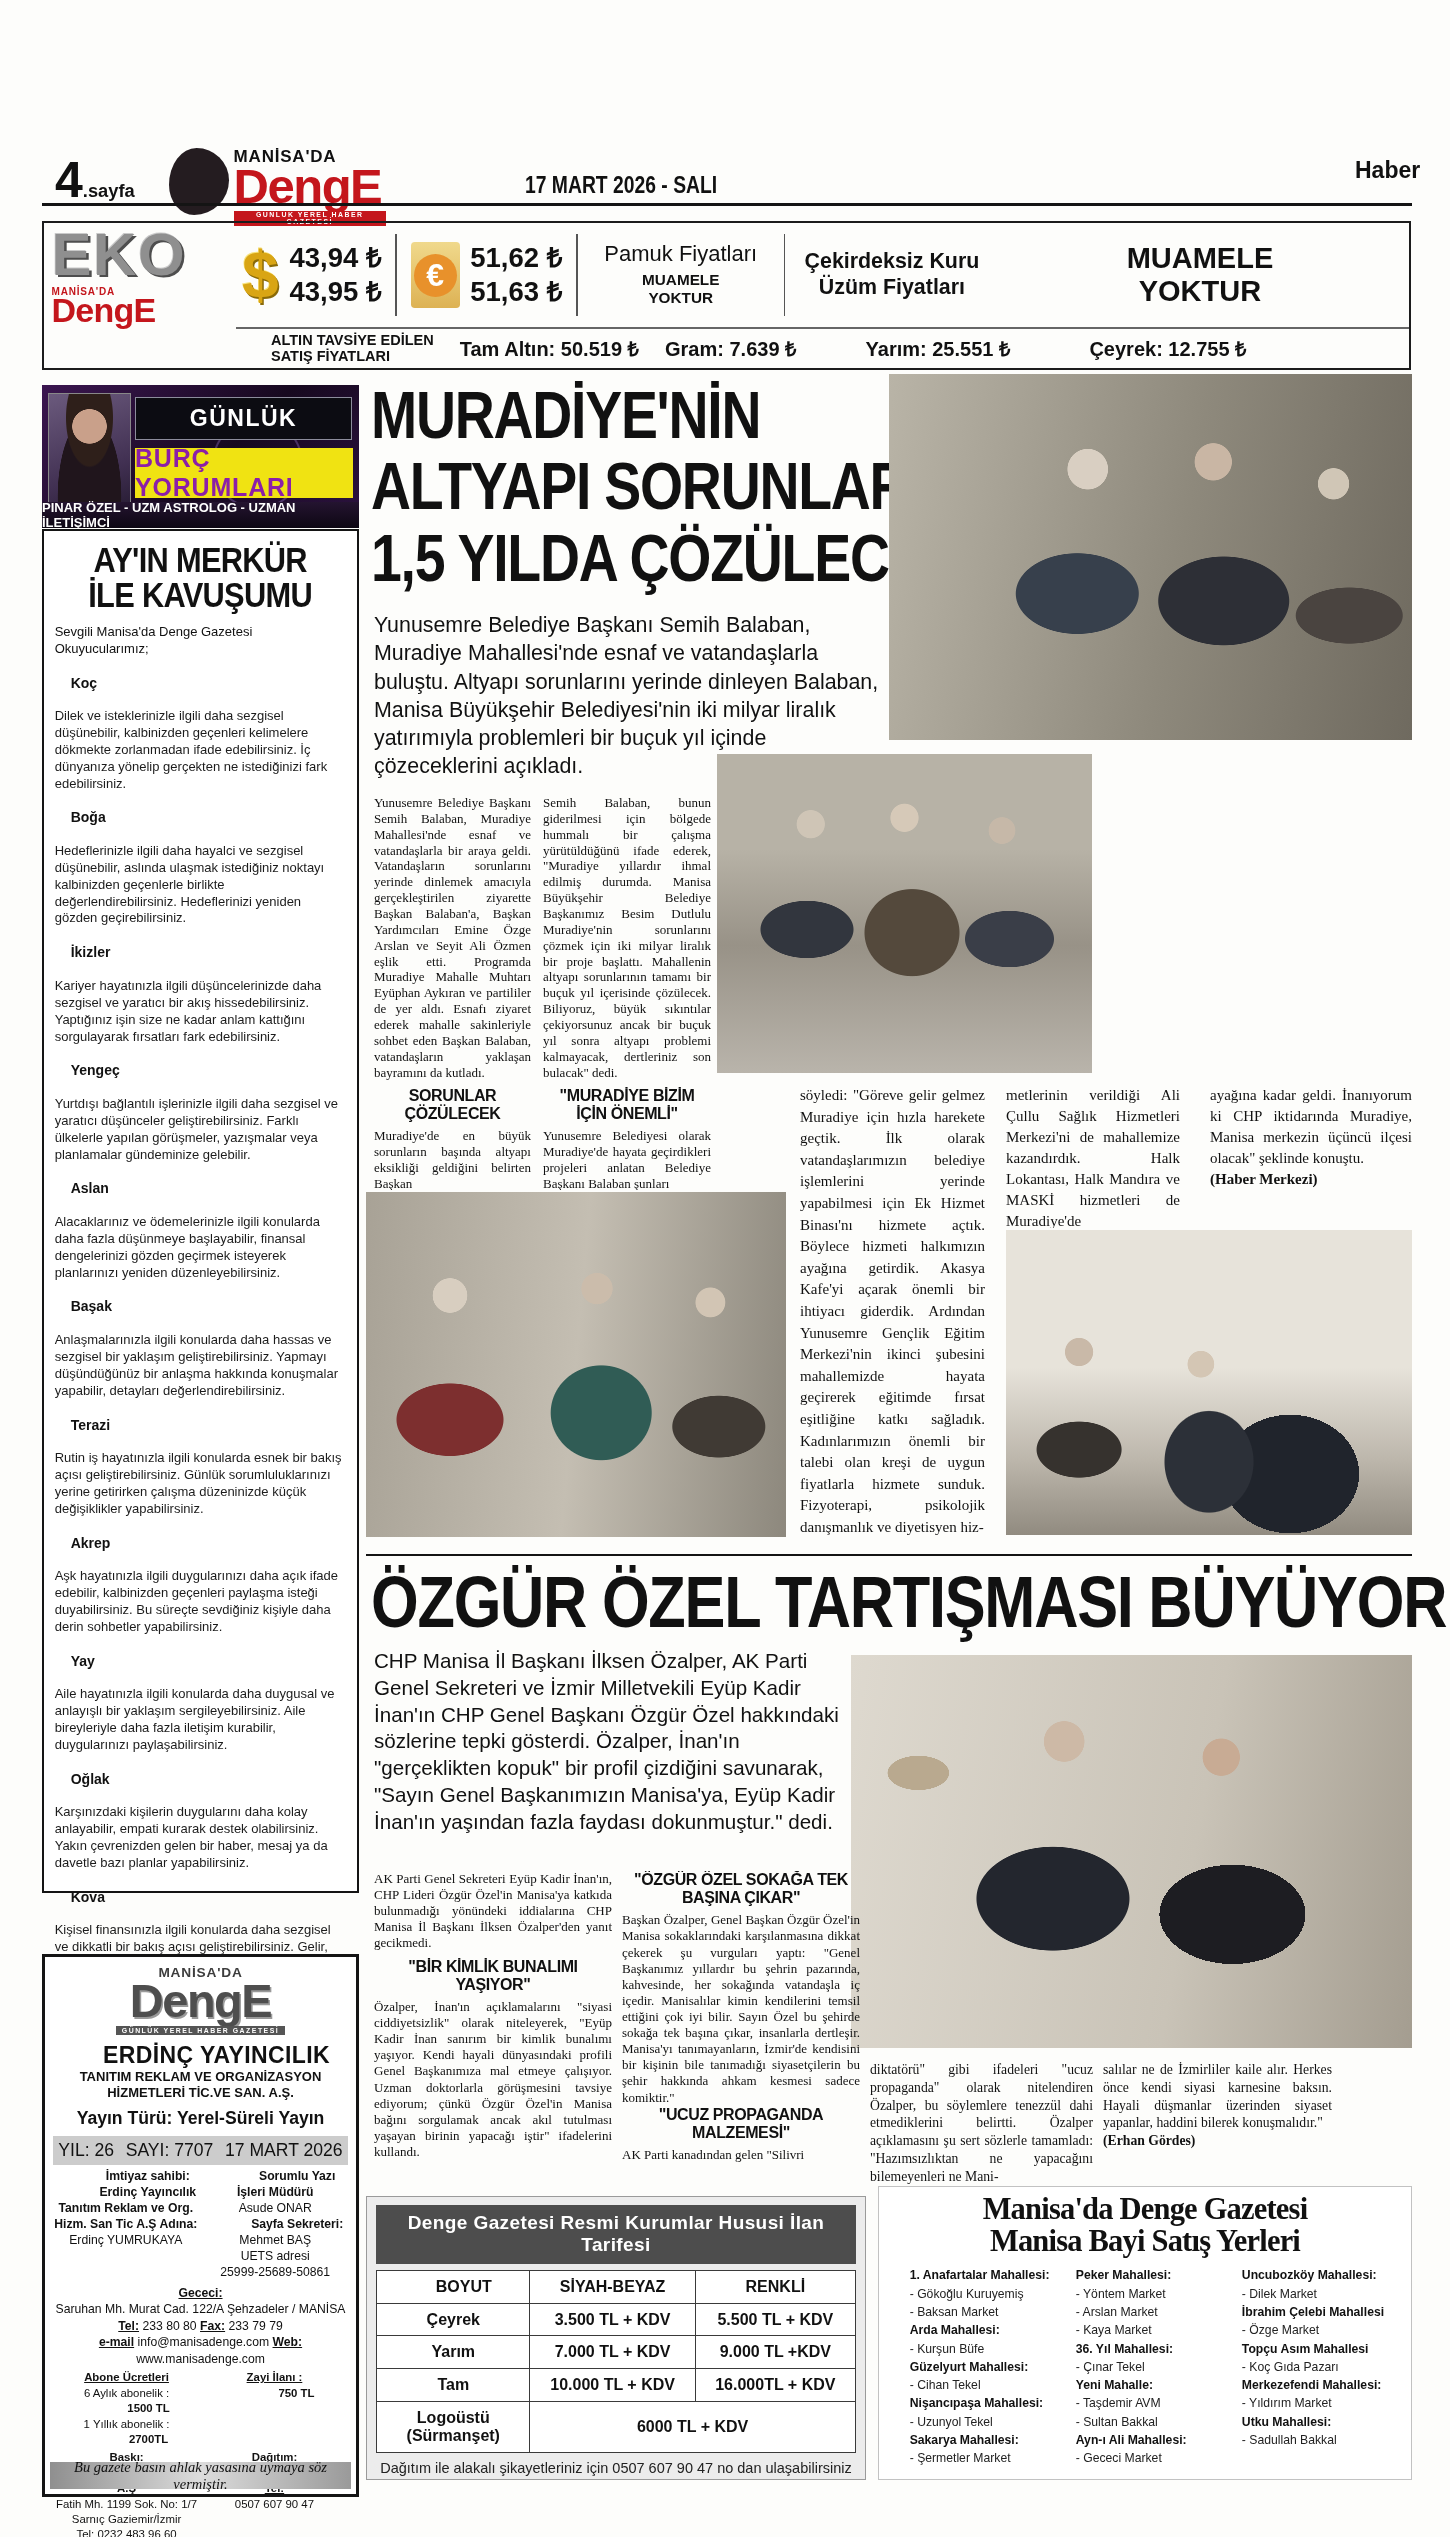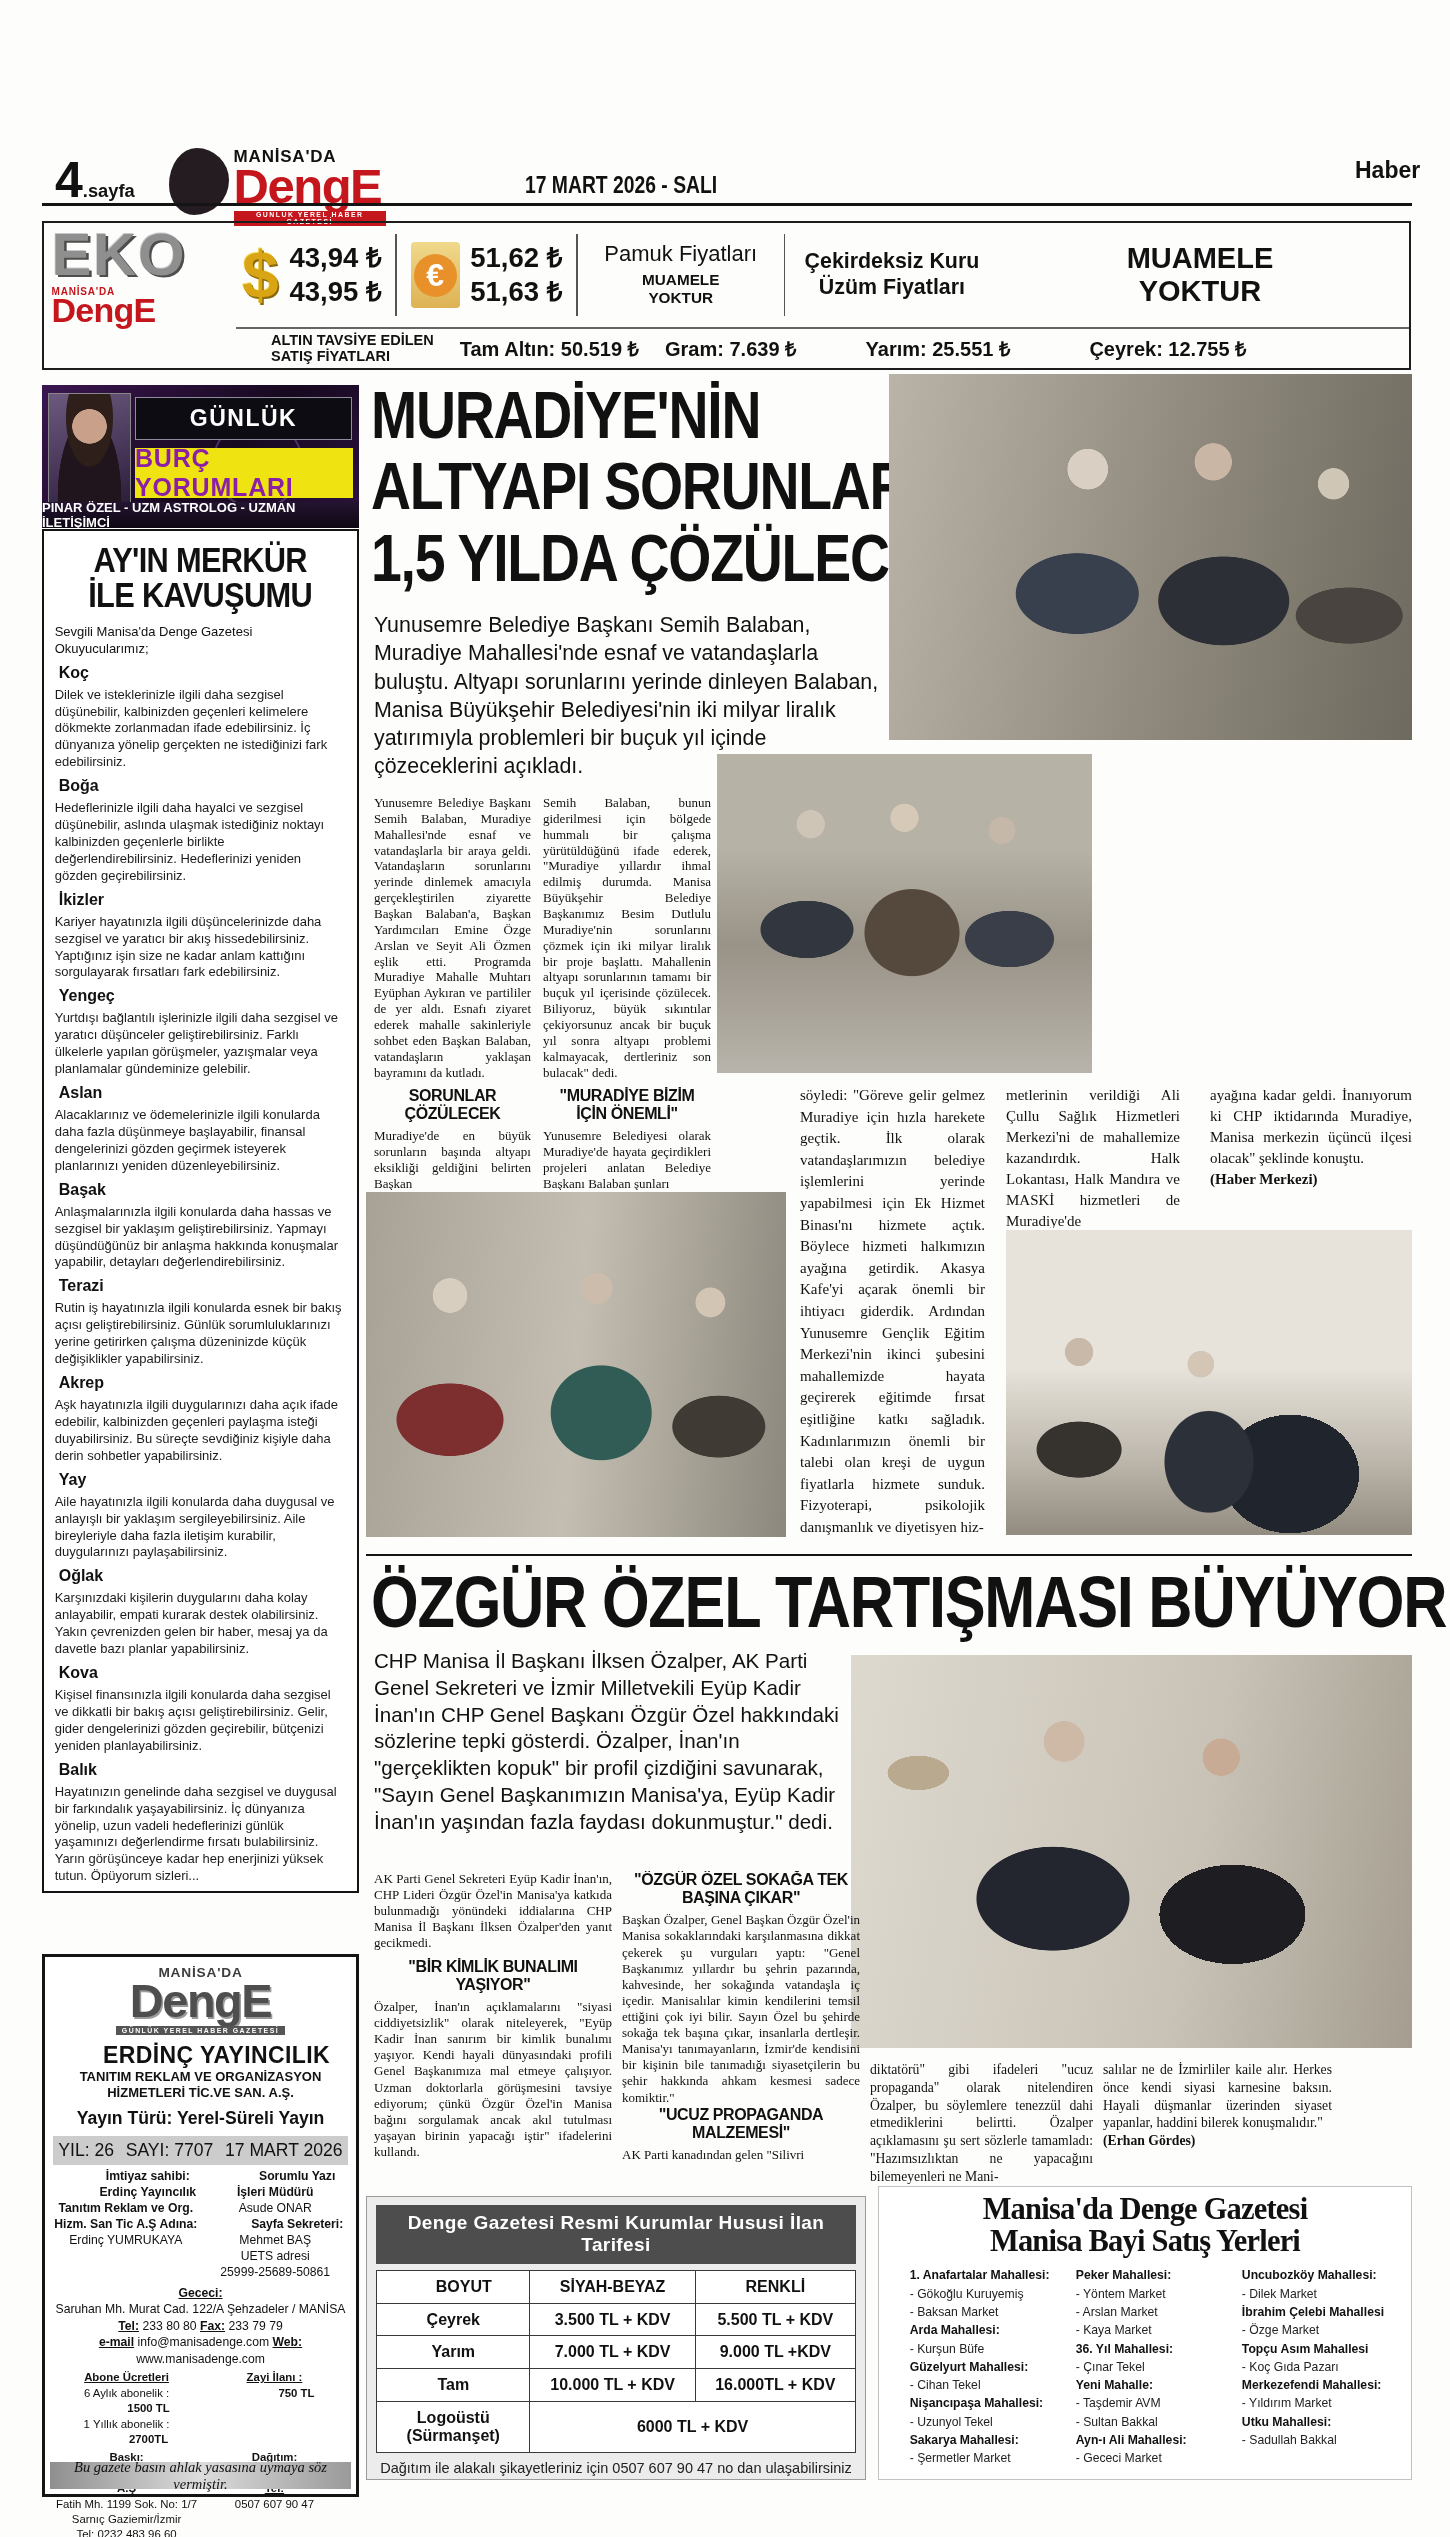--- a/index.html
+++ b/index.html
@@ -65,21 +65,21 @@
       linear-gradient(160deg,#6b5a7d,#413052 70%,#2b1f38);}
   #burc-gunluk{left:93px;top:12.2px;width:215px;height:41px;background:#0c0c12;border:1.5px solid #8c8c9c;
       color:#fff;font-size:23px;font-weight:bold;display:flex;align-items:center;justify-content:center;letter-spacing:1.5px;}
   #burc-title{left:93px;top:63px;width:218px;height:50px;background:#f0e312;color:#8b1fa8;
       font-size:25px;font-weight:bold;display:flex;align-items:center;justify-content:center;letter-spacing:0.8px;}
   #burc-strip{left:0;bottom:0;width:100%;height:26px;background:linear-gradient(#241430,#0d0713);
       color:#fff;font-size:13px;font-weight:bold;display:flex;align-items:center;justify-content:center;}
   #burc-box{left:42px;top:529px;width:317px;height:1364px;border:2.3px solid #141414;box-sizing:border-box;
       padding:9.2px 10.7px;background:#fff;}
   #burc-box h2{margin:1.5px 0 10.7px;text-align:center;font-size:35px;line-height:1.02;letter-spacing:-0.8px;}
-  .sign-name{font-weight:bold;font-size:16px;line-height:1.32;margin:4px;}
+  .sign-name{font-weight:bold;font-size:14px;line-height:1.32;margin:16px;}
   .sign-text{font-size:13px;line-height:1.3;margin:0;color:#1c1c1c;}
   .burc-intro{font-size:13px;line-height:1.3;margin:0;}
 
   
   .photo{position:absolute;}
   #a1-photo-main{left:889px;top:374px;width:523px;height:366px;
     background:
       radial-gradient(circle at 38% 26%, #d9cfc2 0 20px, transparent 20.6px),
       radial-gradient(ellipse at 36% 60%, #37404c 0 61px, transparent 62px),
       radial-gradient(circle at 62% 24%, #c9b6a4 0 18.3px, transparent 19px),

